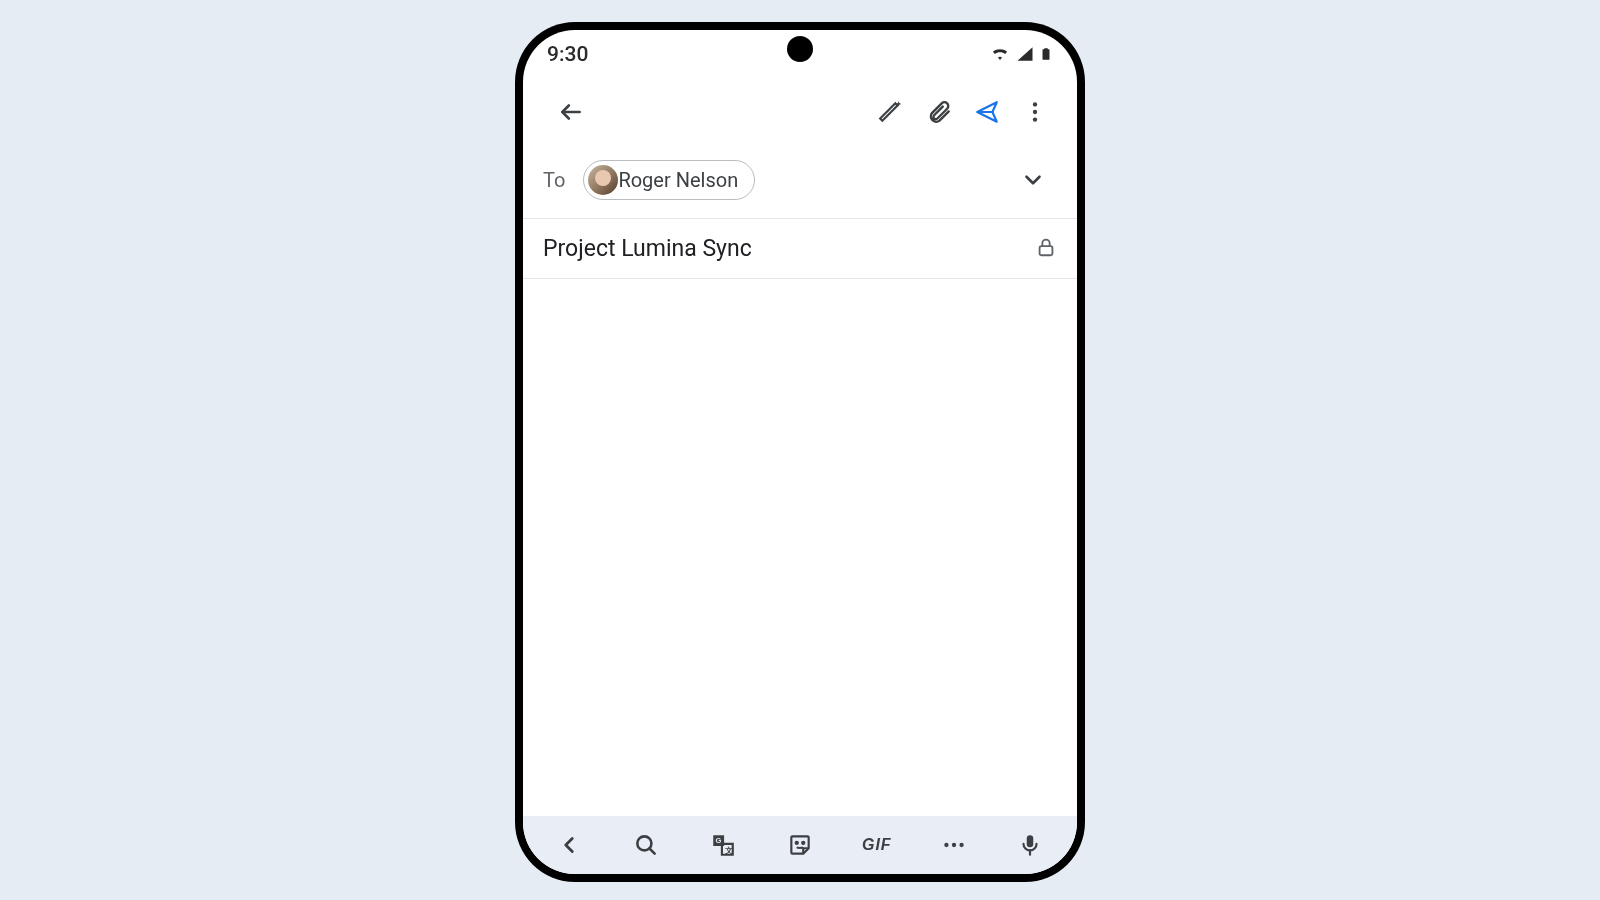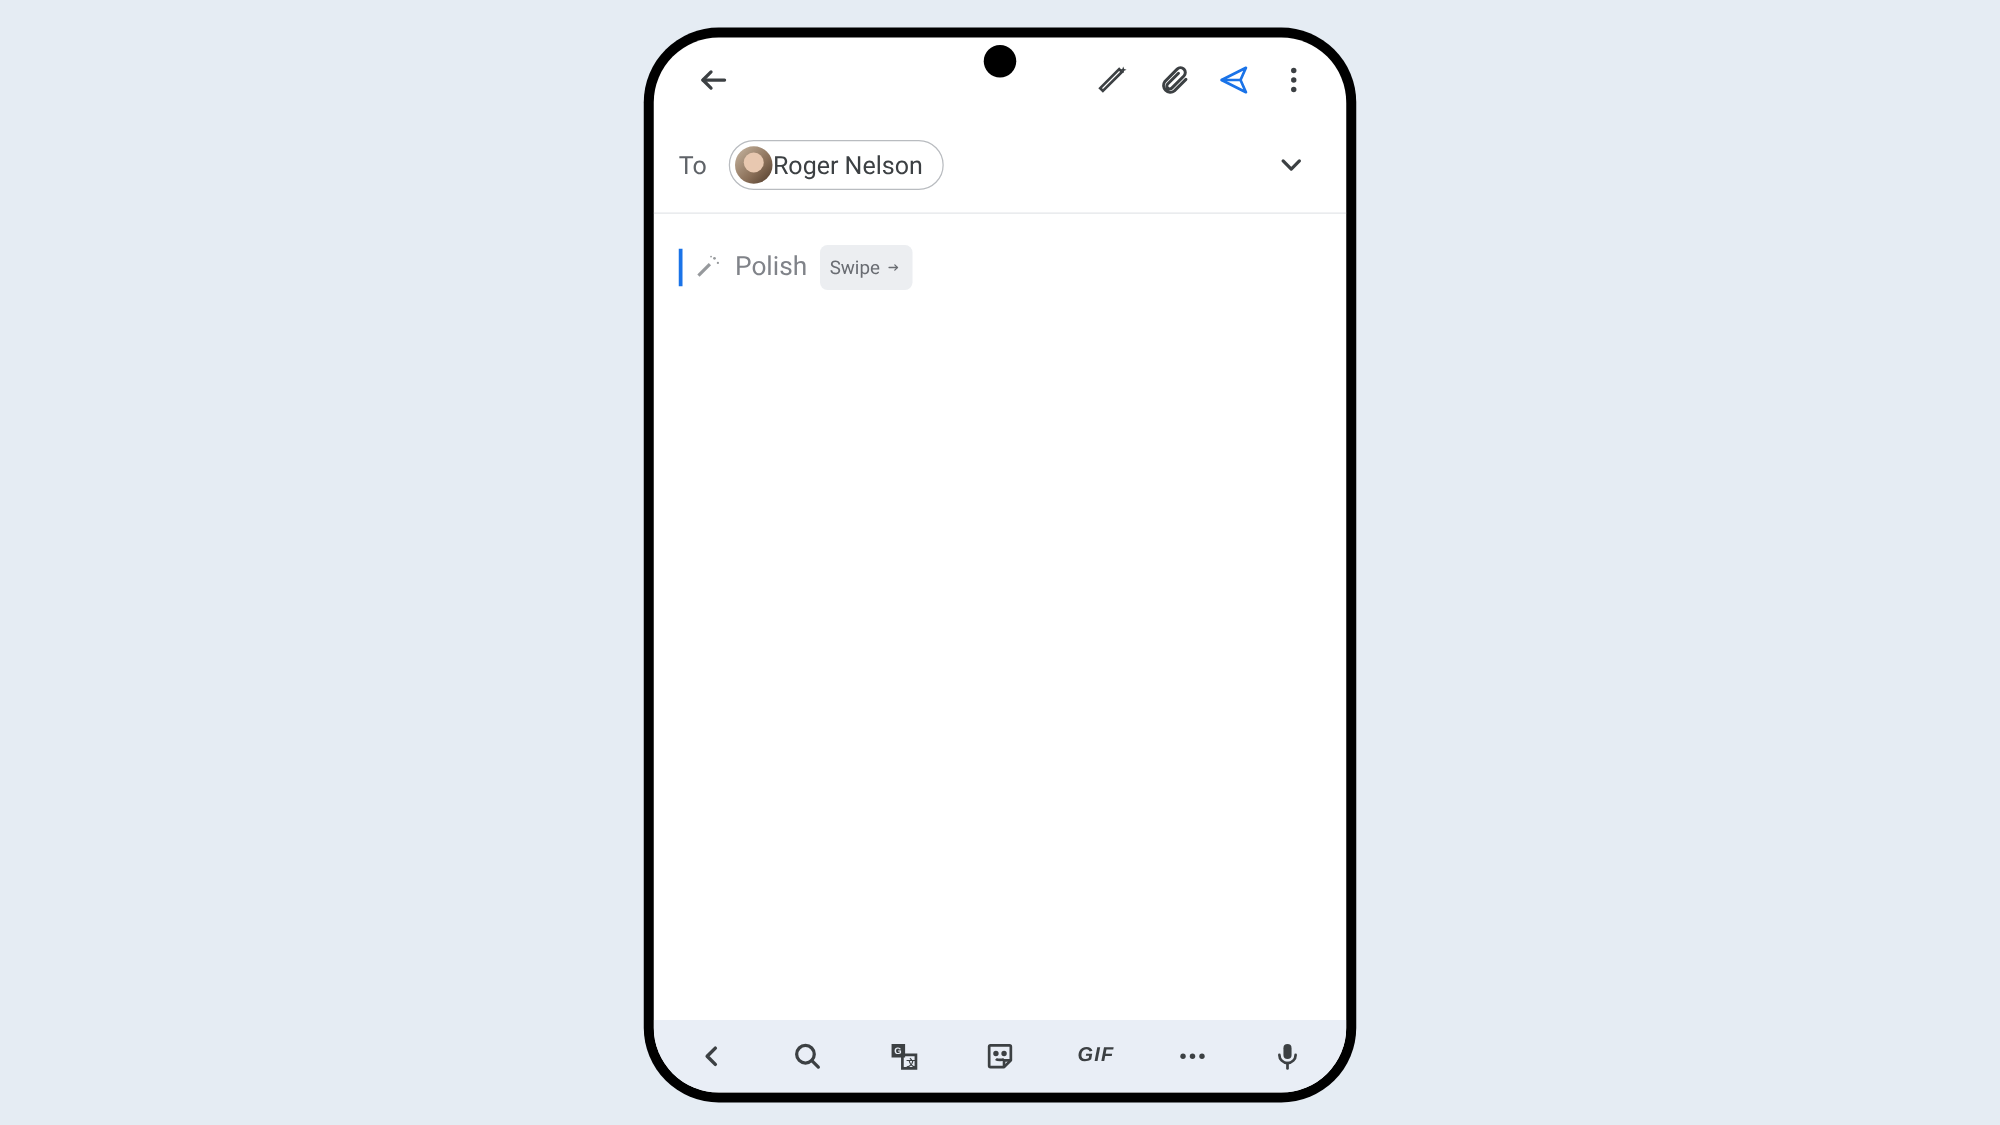--- a/index.html
+++ b/index.html
@@ -140,20 +140,34 @@
   .gif-label { font-size:16px; letter-spacing:1px;font-style:italic; }
 </style>
 </head>
 <body>
 
 <div class="stage">
   <div class="phone">
     <div class="camera"></div>
     <div class="screen">
 
+      <div class="statusbar">
+        <span>9:30</span>
+        <span class="status-icons">
+          <svg viewBox="0 0 24 24" width="22" height="22" fill="#2a2a2a">
+              <path d="M12 18.5l-2.2-2.8c1.3-1 3.1-1 4.4 0L12 18.5zM4.3 9.5C8.6 6 15.4 6 19.7 9.5l-2 2.5c-3.2-2.6-8.2-2.6-11.4 0l-2-2.5z"></path>
+            </svg>
+          <svg viewBox="0 0 24 24" width="20" height="20" fill="#2a2a2a">
+              <path d="M3 20h18V4L3 20z"></path>
+            </svg>
+          <svg viewBox="0 0 24 24" width="14" height="22" fill="#2a2a2a">
+              <path d="M7 4h2V2h6v2h2a1 1 0 0 1 1 1v16a1 1 0 0 1-1 1H7a1 1 0 0 1-1-1V5a1 1 0 0 1 1-1z"></path>
+            </svg>
+        </span>
+      </div>
 
       <div class="appbar">
         <button class="icon-btn">
           <svg viewBox="0 0 24 24" fill="none" stroke="#3c4043" stroke-width="2.4" stroke-linecap="round" stroke-linejoin="round">
               <line x1="20" y1="12" x2="4" y2="12"></line>
               <polyline points="10 18 4 12 10 6"></polyline>
             </svg>
         </button>
         <div class="spacer"></div>
         <button class="icon-btn">
@@ -188,38 +202,31 @@
           <span class="avatar"></span>
           <span>Roger Nelson</span>
         </span>
         <button class="icon-btn expand-btn">
           <svg viewBox="0 0 24 24" fill="none" stroke="#3c4043" stroke-width="2.4" stroke-linecap="round" stroke-linejoin="round">
               <polyline points="6 9 12 15 18 9"></polyline>
             </svg>
         </button>
       </div>
 
+      <div class="subject-row">
+        <span class="subject-text">Project Lumina Sync</span>
+        <span>
+          <svg viewBox="0 0 24 24" width="22" height="22" fill="none" stroke="#5f6368" stroke-width="2">
+              <rect x="5" y="11" width="14" height="10" rx="2"></rect>
+              <path d="M8 11V8a4 4 0 0 1 8 0v3"></path>
+            </svg>
+        </span>
+      </div>
 
       <div class="body-area">
-        <div class="polish-row">
-          <svg class="polish-icon" viewBox="0 0 24 24" fill="#5f6368">
-              <path d="M4 20l10-10-2-2L2 18l2 2z"></path>
-              <circle cx="17" cy="4" r="1.2"></circle>
-              <circle cx="20" cy="8" r="1"></circle>
-              <circle cx="14" cy="2.5" r=".8"></circle>
-            </svg>
-          <span class="polish-label">Polish</span>
-          <span class="swipe-badge">
-            <span>Swipe</span>
-            <svg width="14" height="10" viewBox="0 0 24 24" fill="none" stroke="#696c72" stroke-width="2.5" stroke-linecap="round">
-                <line x1="3" y1="12" x2="19" y2="12"></line>
-                <polyline points="14 7 19 12 14 17"></polyline>
-              </svg>
-          </span>
-        </div>
       </div>
 
       <div class="kb-bar">
         <button class="kbtn">
           <svg viewBox="0 0 24 24" fill="none" stroke="#3c4043" stroke-width="2.6" stroke-linecap="round" stroke-linejoin="round">
               <polyline points="15 6 9 12 15 18"></polyline>
             </svg>
         </button>
         <button class="kbtn">
           <svg viewBox="0 0 24 24" fill="none" stroke="#3c4043" stroke-width="2.4" stroke-linecap="round">

